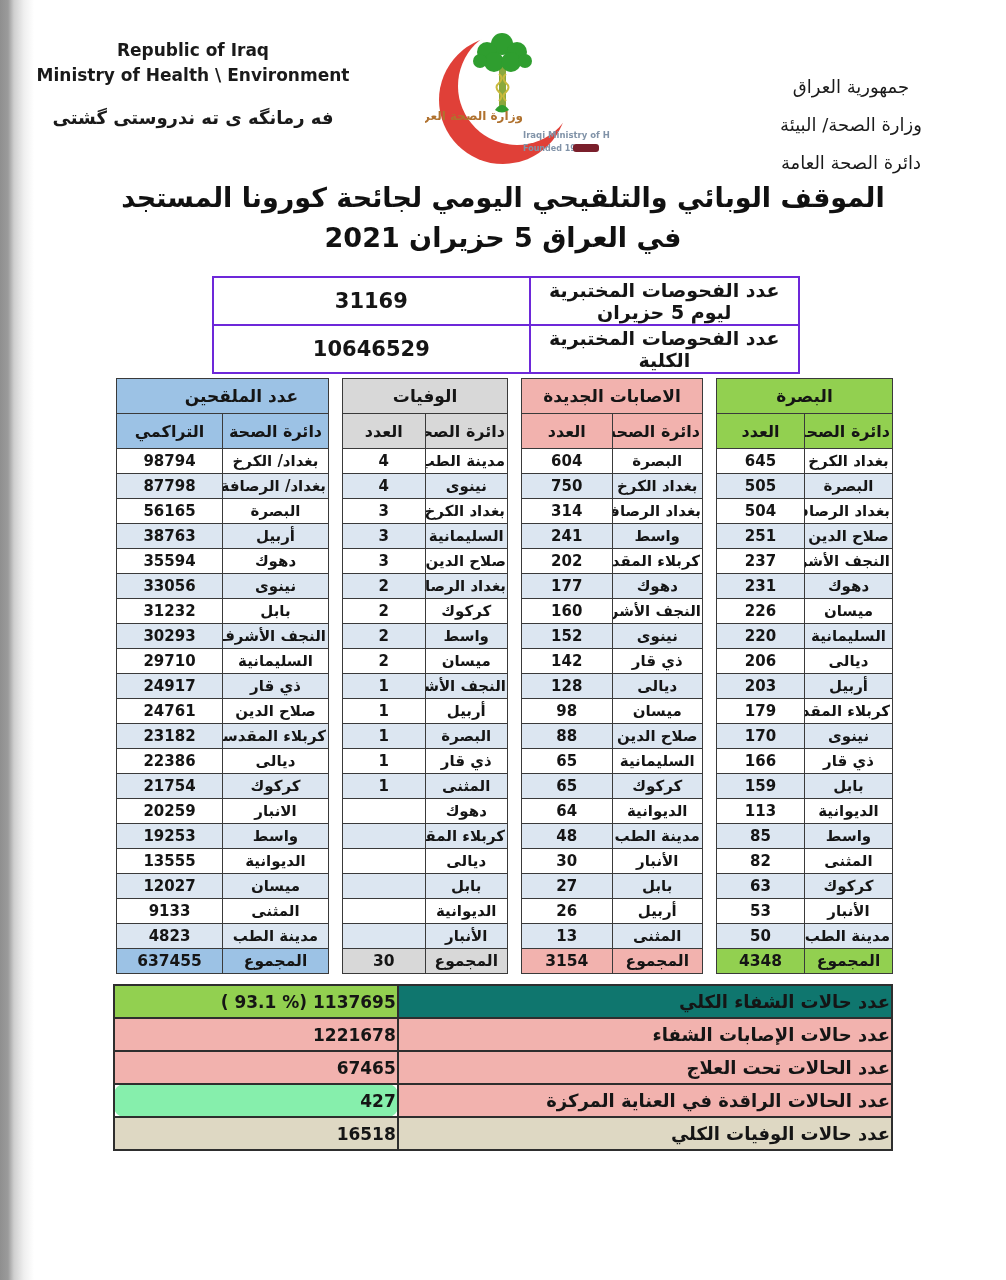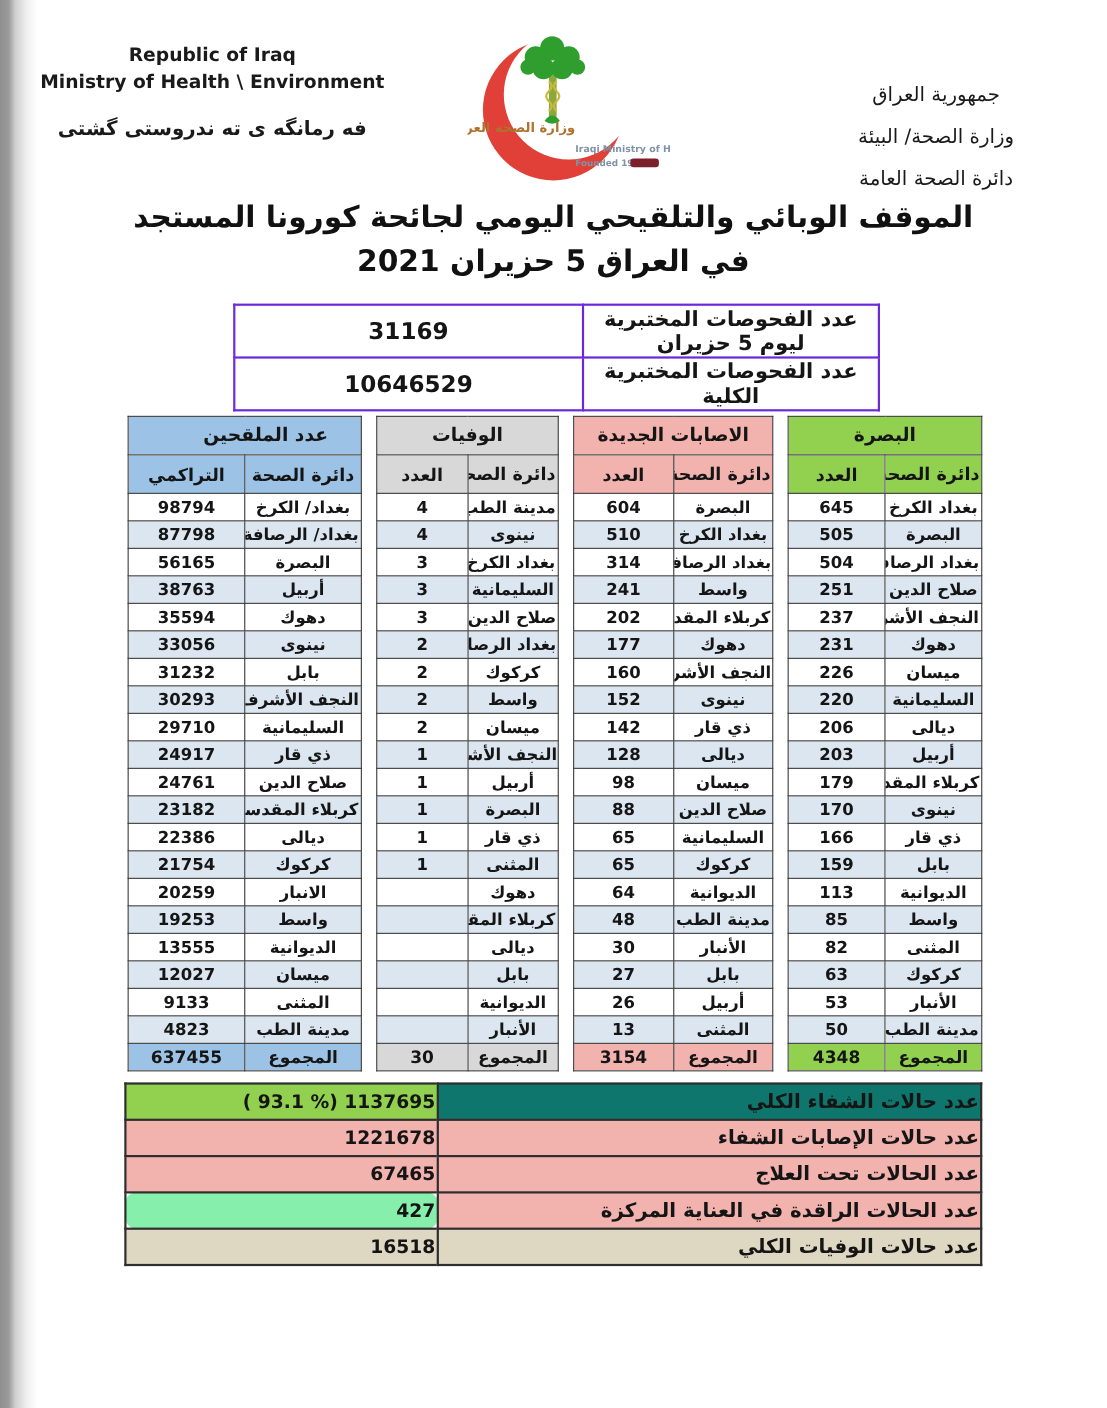--- a/index.html
+++ b/index.html
@@ -243,21 +243,21 @@
           <th class="c-head" style="background: rgb(242, 178, 174); width: 55px;">العدد</th>
         </tr>
       </thead>
       <tbody>
         <tr>
           <td class="name">البصرة</td>
           <td class="num">604</td>
         </tr>
         <tr class="alt">
           <td class="name">بغداد الكرخ</td>
-          <td class="num">510</td>
+          <td class="num">750</td>
         </tr>
         <tr>
           <td class="name">بغداد الرصافة</td>
           <td class="num">314</td>
         </tr>
         <tr class="alt">
           <td class="name">واسط</td>
           <td class="num">241</td>
         </tr>
         <tr>

